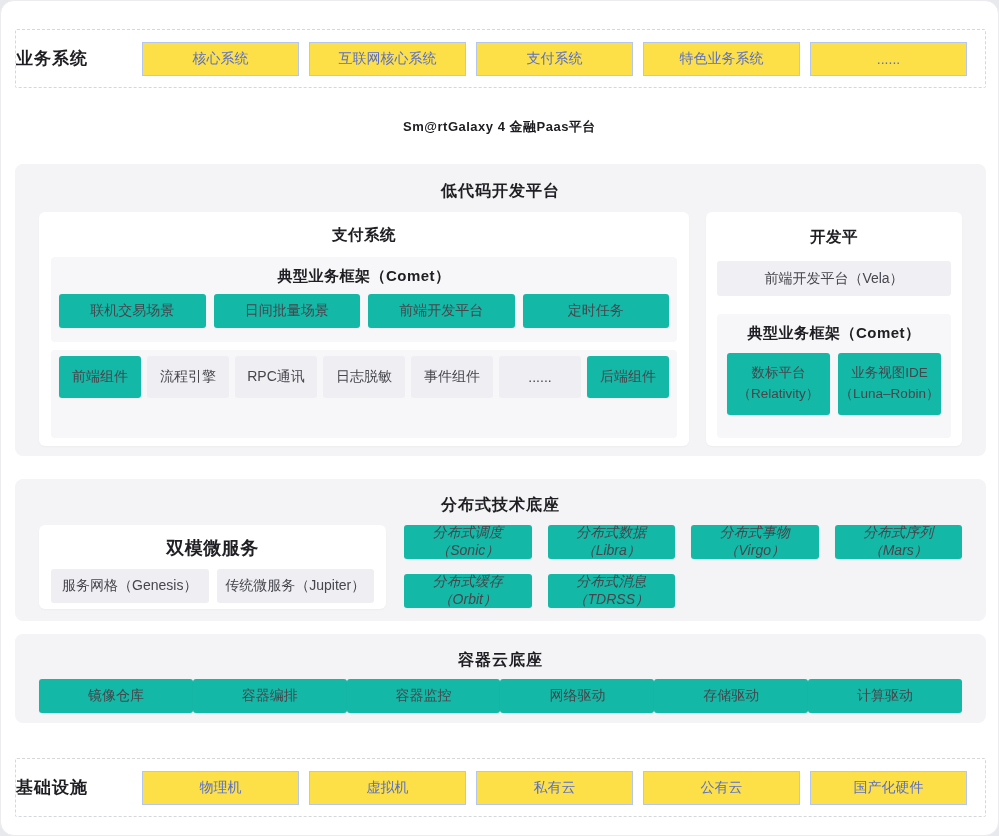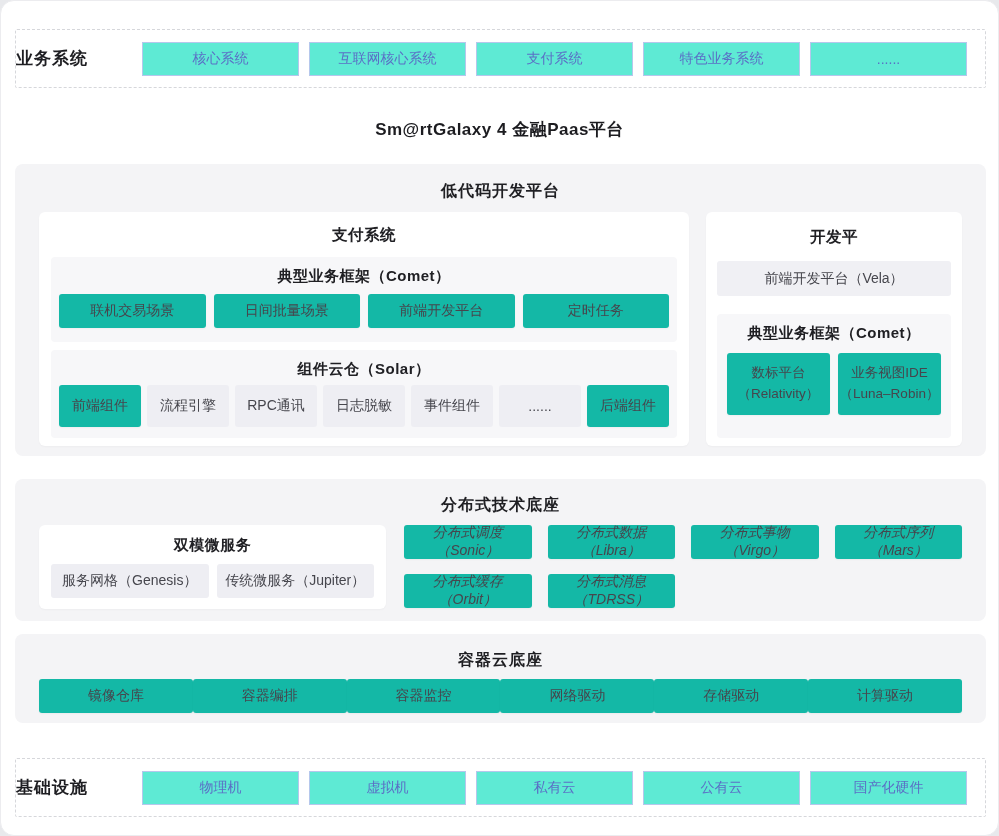--- a/index.html
+++ b/index.html
@@ -20,28 +20,28 @@
     border:1px dashed #d6d7db;border-radius:2px;box-sizing:border-box;
     display:flex;align-items:center;
   }
   .row-label{
     width:126px;text-align:left;
     font-size:17px;font-weight:bold;color:#1e1e22;letter-spacing:1px;
     flex:0 0 126px;
   }
   .pill-btn{
     width:157px;height:34px;margin-right:10px;box-sizing:border-box;
-    background:#5eead4;border:1px solid #b5c7ec;
+    background:#fde047;border:1px solid #b5c7ec;
     color:#5a6fc6;font-size:14px;
     display:flex;align-items:center;justify-content:center;
     flex:0 0 157px;
   }
   .main-title{
     position:absolute;top:117px;left:0;width:100%;text-align:center;
-    font-size:17px;font-weight:bold;color:#1c1c20;letter-spacing:0.5px;
+    font-size:13px;font-weight:bold;color:#1c1c20;letter-spacing:0.5px;
   }
   
   .section{
     position:absolute;left:14px;width:971px;
     background:#f4f4f6;border-radius:8px;box-sizing:border-box;
   }
   .sec-title{
     text-align:center;font-weight:bold;font-size:16px;color:#1f1f23;
     letter-spacing:1px;
   }
@@ -118,21 +118,20 @@
         <div class="box-title" style="padding-top:10px;font-size:15px;">典型业务框架（Comet）</div>
         <div class="comet-row">
           <div class="chip white">联机交易场景</div>
           <div class="chip white">日间批量场景</div>
           <div class="chip white">前端开发平台</div>
           <div class="chip white">定时任务</div>
         </div>
       </div>
 
       <div class="inner-gray solar-box">
-        <div class="box-title" style="padding-top:10px;font-size:15px;">组件云仓（Solar）</div>
         <div class="solar-row">
           <div class="chip white">前端组件</div>
           <div class="chip gray">流程引擎</div>
           <div class="chip gray">RPC通讯</div>
           <div class="chip gray">日志脱敏</div>
           <div class="chip gray">事件组件</div>
           <div class="chip gray">......</div>
           <div class="chip white">后端组件</div>
         </div>
       </div>
@@ -155,21 +154,21 @@
           </div>
         </div>
       </div>
     </div>
   </div>
 
   <div class="section" style="top:478px;height:142px;">
     <div class="sec-title" style="padding-top:16px;">分布式技术底座</div>
 
     <div class="white-box dual-box">
-      <div class="box-title" style="padding-top:11px;padding-bottom:9px;font-size:15px;">双模微服务</div>
+      <div class="box-title" style="padding-top:11px;padding-bottom:9px;font-size:18px;">双模微服务</div>
       <div class="dual-row">
         <div class="chip gray">服务网格（Genesis）</div>
         <div class="chip gray">传统微服务（Jupiter）</div>
       </div>
     </div>
 
     <div class="dist-grid">
       <div class="chip white">分布式调度（Sonic）</div>
       <div class="chip white">分布式数据（Libra）</div>
       <div class="chip white">分布式事物（Virgo）</div>

